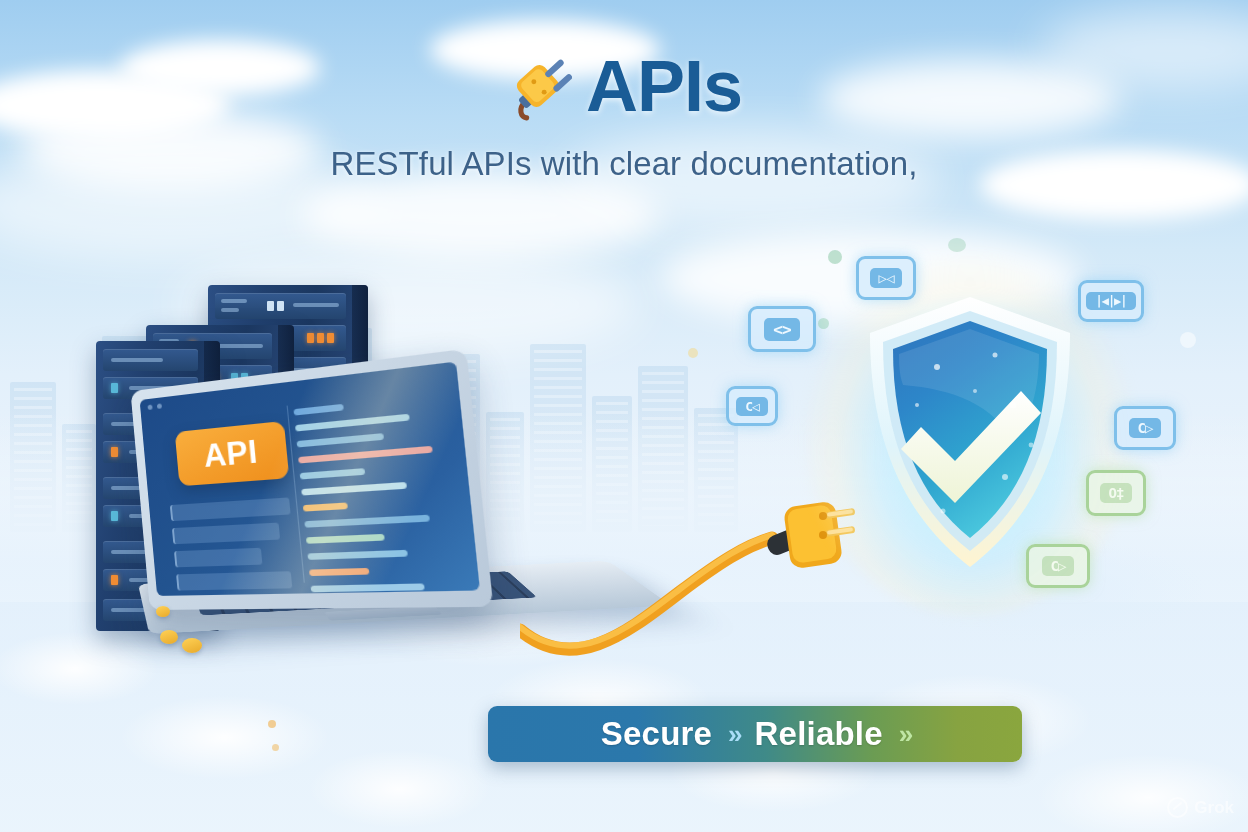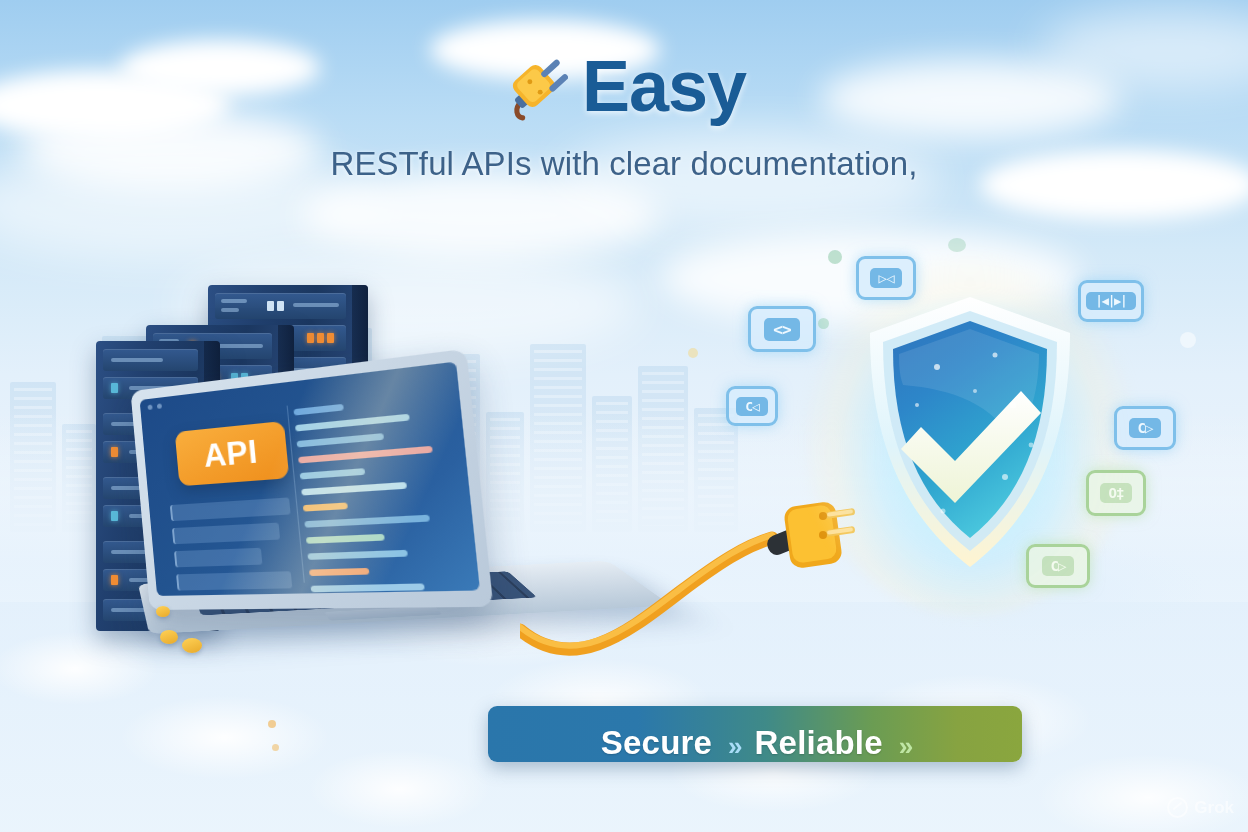--- a/index.html
+++ b/index.html
@@ -126,21 +126,21 @@
     box-shadow:0 0 14px rgba(140,205,245,.6);}
   .ci-blue i{display:block;background:#74b8e6;border-radius:5px;padding:2px 9px;color:#eef8ff;font-style:normal;}
   .ci-green{background:rgba(232,245,228,.8);border:3px solid #a9d39a;color:#ffffff;
     box-shadow:0 0 14px rgba(175,220,160,.55);}
   .ci-green i{display:block;background:rgba(168,210,154,.55);border-radius:5px;padding:2px 9px;color:#f4fbf0;font-style:normal;}
   .bubble{position:absolute;border-radius:50%;}
 
   
   .banner{position:absolute;left:488px;top:706px;width:534px;height:56px;border-radius:9px;
     background:linear-gradient(90deg,#2a76ab 0%,#2b78ab 28%,#3f8a88 52%,#6b9c53 72%,#87a341 88%,#8aa63e 100%);
-    display:flex;align-items:flex-end;justify-content:center;gap:16px;
+    display:flex;align-items:center;justify-content:center;gap:16px;
     box-shadow:0 6px 18px rgba(40,80,120,.35);}
   .bword{color:#ffffff;font-size:33px;font-weight:700;letter-spacing:.2px;
     text-shadow:0 1px 2px rgba(0,0,0,.18);}
   .bsep{font-size:26px;font-weight:700;letter-spacing:-4px;}
   .bsep.blue{color:#a9ddf7;}
   .bsep.green{color:#bfe6a4;}
 
   
   .watermark{position:absolute;right:14px;bottom:14px;display:flex;align-items:center;gap:6px;
     color:rgba(255,255,255,.55);font-size:17px;font-weight:600;}
@@ -197,21 +197,21 @@
           <path d="M18 46 C12 52, 14 60, 20 61" stroke="#8a4b2a" stroke-width="5" fill="none" stroke-linecap="round"></path>
           <rect x="14" y="38" width="13" height="12" rx="3" transform="rotate(-42 20 44)" fill="#4a6f9e"></rect>
           <rect x="14" y="14" width="34" height="32" rx="7" transform="rotate(-42 31 30)" fill="#f6b42b"></rect>
           <rect x="18" y="17" width="26" height="25" rx="5" transform="rotate(-42 31 30)" fill="#fcc948"></rect>
           <rect x="36" y="10" width="22" height="6" rx="3" transform="rotate(-42 47 13)" fill="#5b82b5"></rect>
           <rect x="44" y="24" width="22" height="6" rx="3" transform="rotate(-42 55 27)" fill="#5b82b5"></rect>
           <circle cx="27" cy="26" r="2.4" fill="#e09a14"></circle>
           <circle cx="37" cy="36" r="2.4" fill="#e09a14"></circle>
         </svg>
       </span>
-      <span class="t-easy">Easy</span>
+      <span class="t-easy">APIs</span>
     </div>
     <div class="subtitle">RESTful APIs with clear documentation,</div>
   </div>
 
   <div class="servers">
 
     <div class="rack" style="left:112px;top:0;width:160px;height:128px;">
       <div class="side"></div>
       <div class="unit" style="top:8px;">
         <div class="strip" style="left:6px;top:6px;width:26px;"></div>

